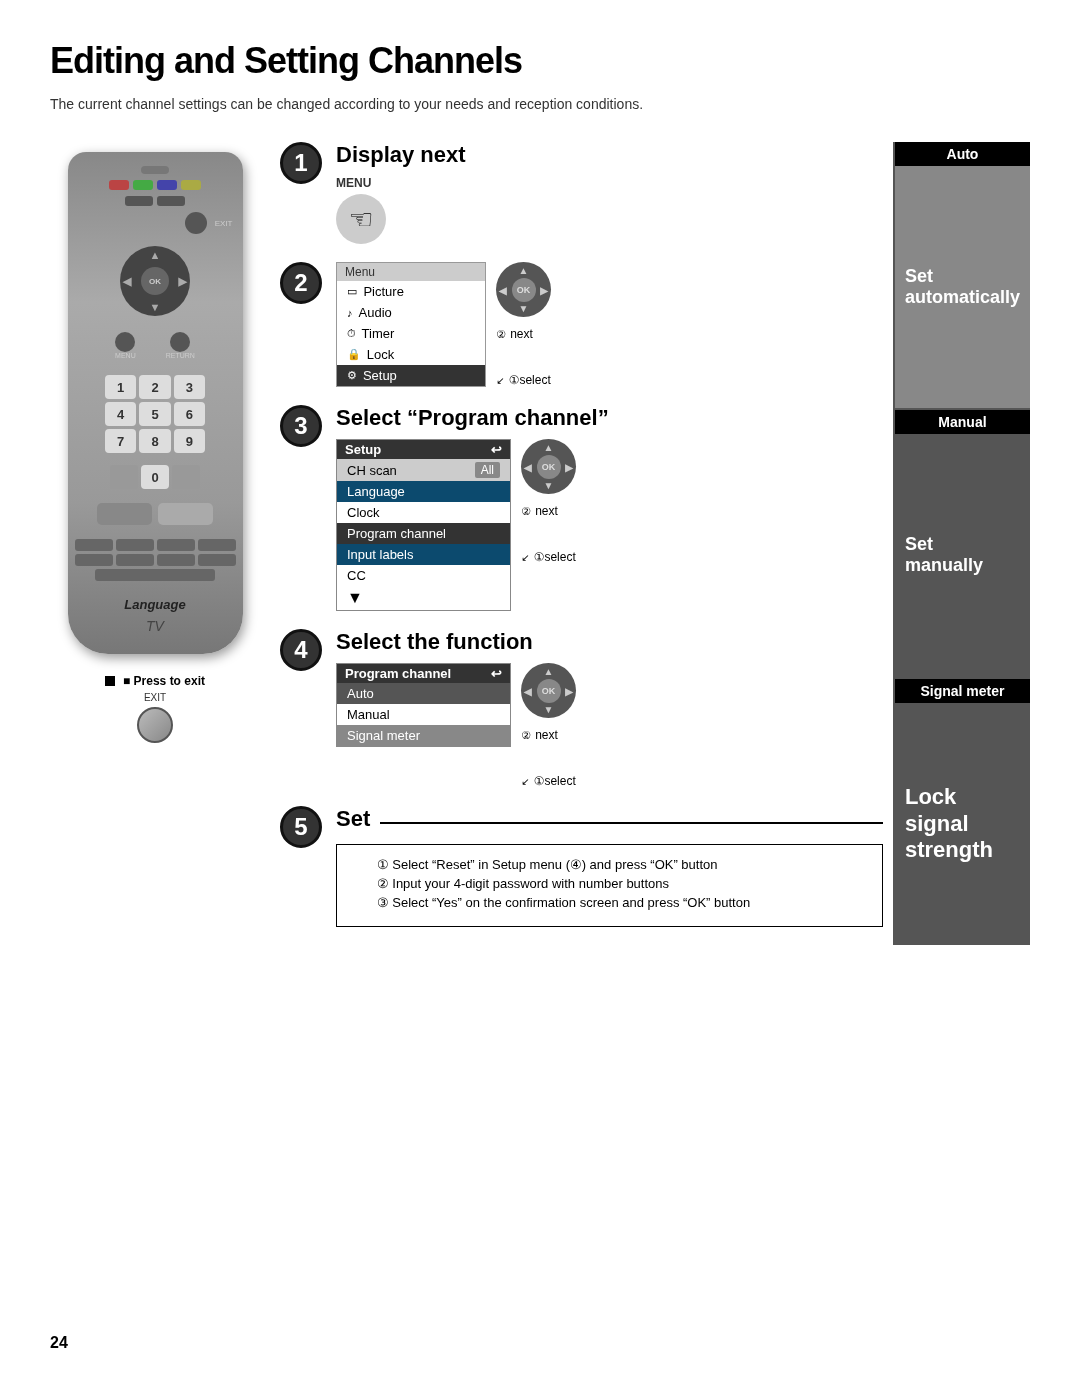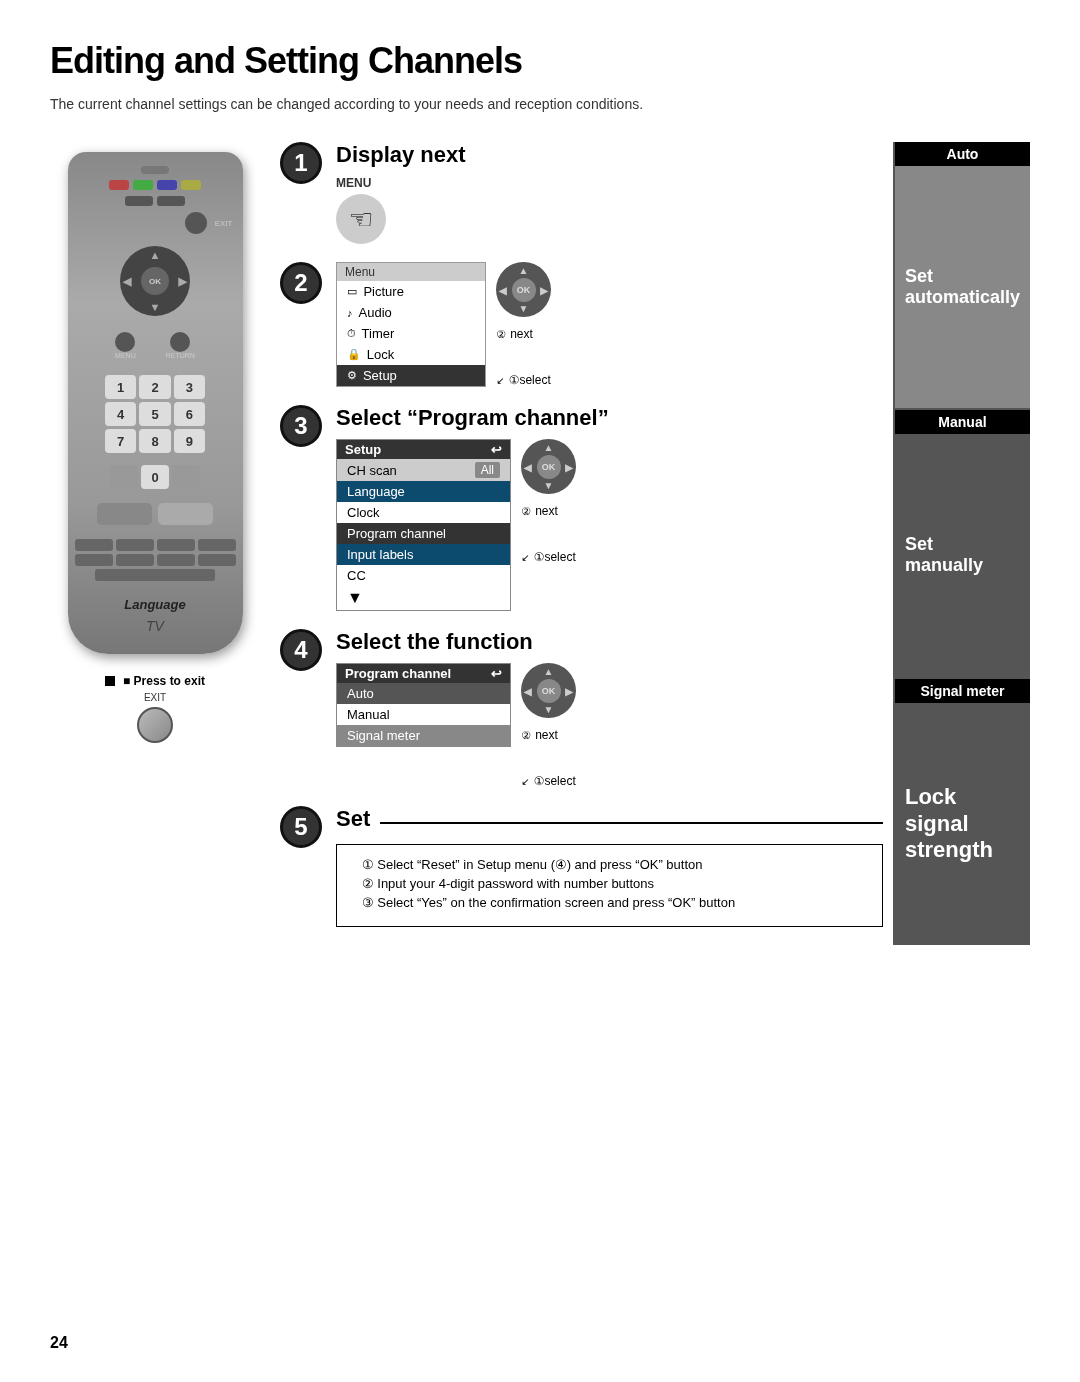--- a/index.html
+++ b/index.html
@@ -460,21 +460,21 @@
       font-size: 13px;
     }
 
     .reset-box-title {
       font-size: 13px;
       font-weight: bold;
       margin-bottom: 6px;
     }
 
     .reset-box-item {
-      margin-left: 9px;
+      margin-left: 24px;
       margin-bottom: 4px;
       font-size: 13px;
     }
 
     
     .sidebar-section {
       flex: 1;
       border-bottom: 2px solid #555;
       display: flex;
       flex-direction: column;

